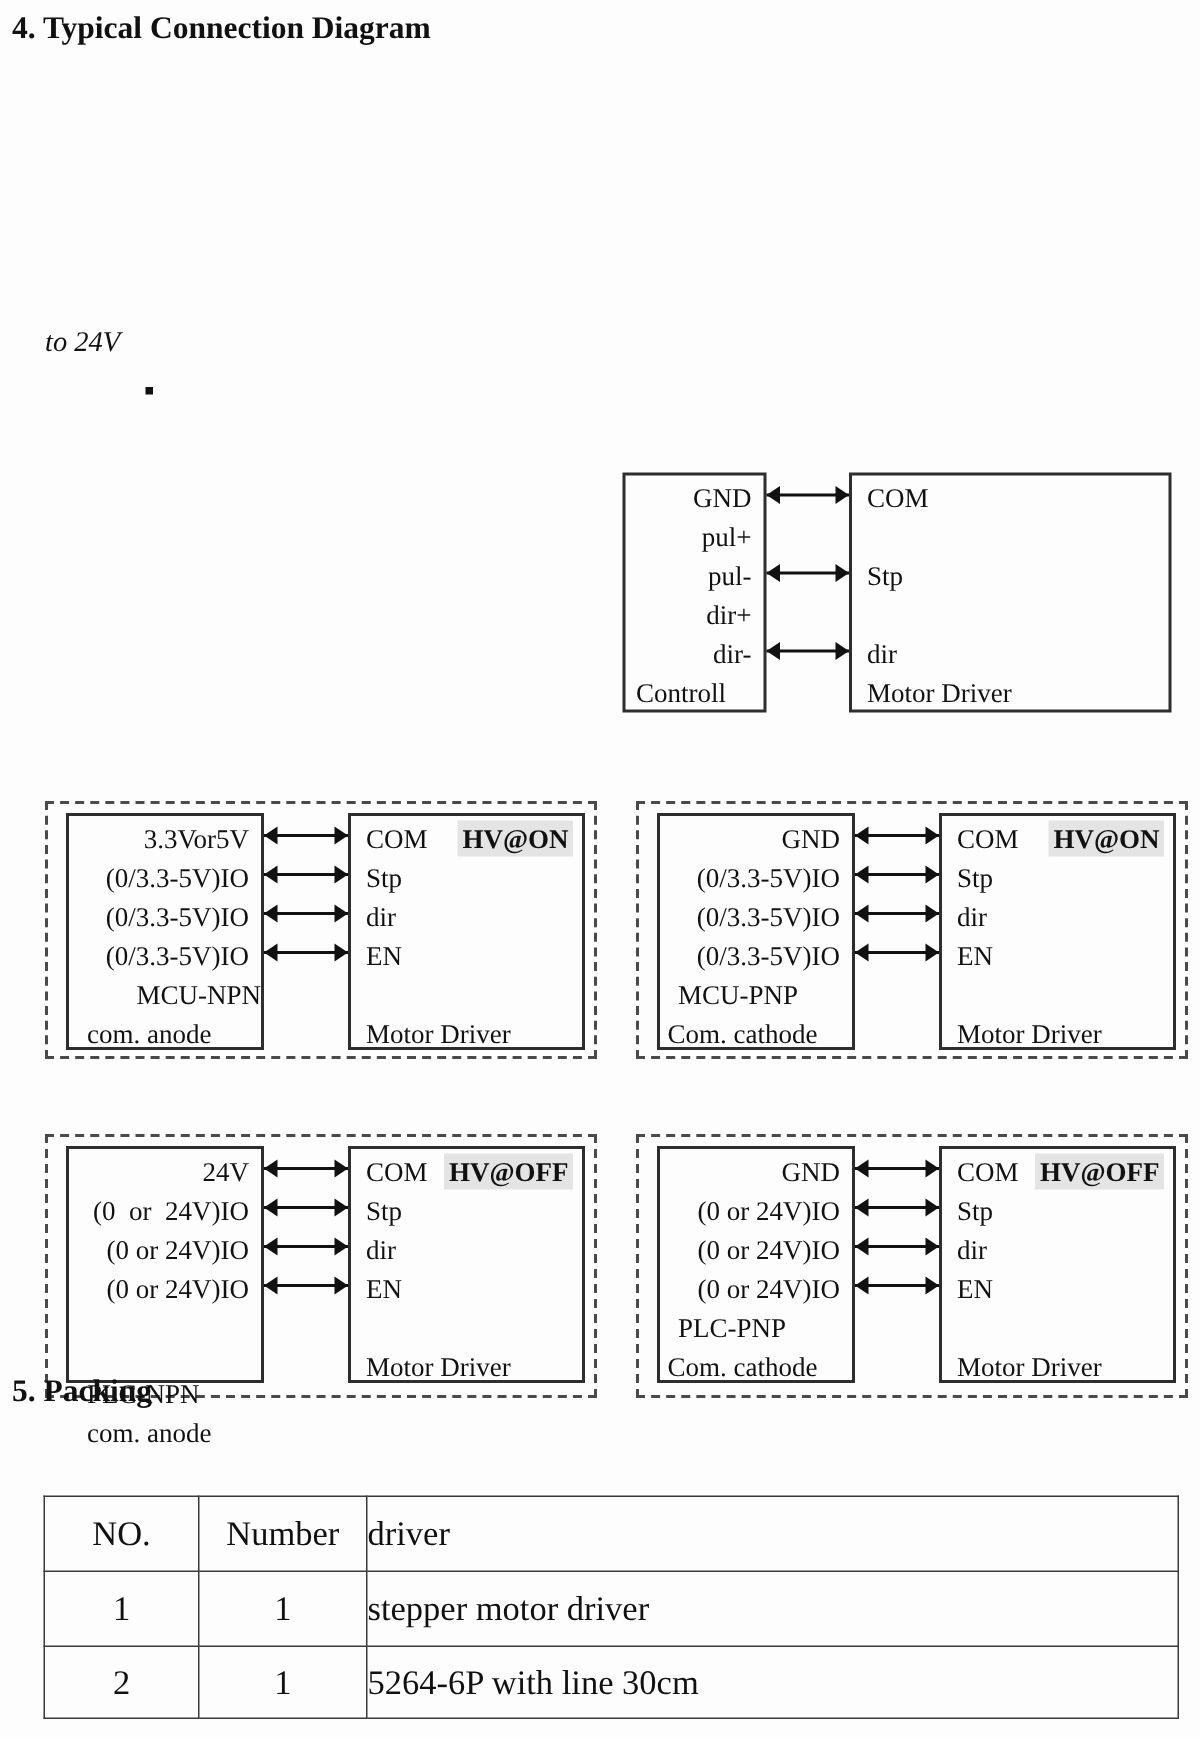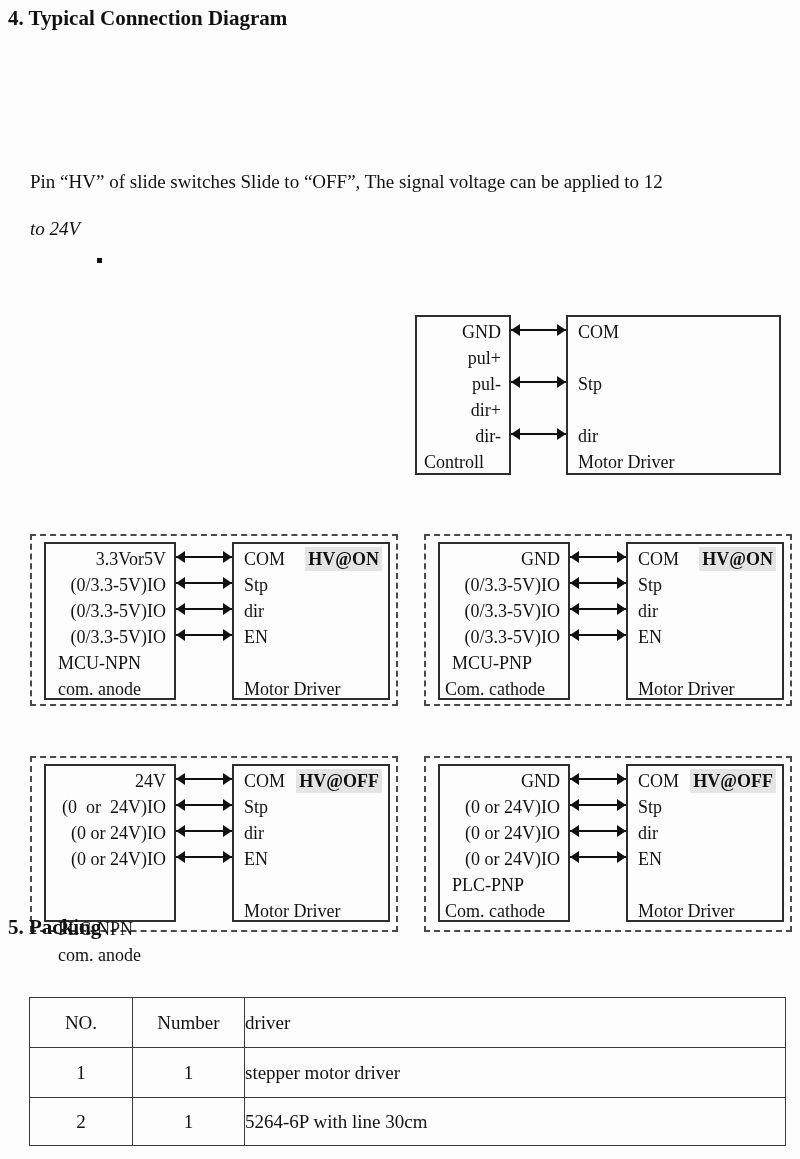--- a/index.html
+++ b/index.html
@@ -24,33 +24,32 @@
   .arr::before{content:"";position:absolute;left:0;top:-5px;width:0;height:0;
     border-top:6px solid transparent;border-bottom:6px solid transparent;border-right:9px solid #111;}
   .arr::after{content:"";position:absolute;right:0;top:-5px;width:0;height:0;
     border-top:6px solid transparent;border-bottom:6px solid transparent;border-left:9px solid #111;}
 
   .wrapper{border:2px dashed #4a4a4a;box-sizing:border-box;padding:6px 0 0 12px;}
   .rightrow0{display:flex;justify-content:space-between;align-items:center;padding-right:6px;}
   .badge{font-weight:bold;background:#e4e4e4;padding:0 3px;font-size:18px;line-height:24px;}
 
   
-  table.pack{border-collapse:collapse;table-layout:fixed;font-size:19px;border-radius:25px;}
+  table.pack{border-collapse:collapse;table-layout:fixed;font-size:23px;border-radius:25px;}
   table.pack td{border:1.5px solid #3a3a3a;background:#fdfdfd;padding:0;}
   td.c{text-align:center;}
   td.l{text-align:left;padding-left:12px;}
 </style>
 </head>
 <body>
 
 <div id="page">
 
   <div class="abs h-title" style="left:8px;top:6px;">4. Typical Connection Diagram</div>
 
-  <div class="abs para" style="left:30px;top:171px;">Pin “HV” of slide switches Slide to “OFF”, The signal voltage can be applied to 12</div>
   <div class="abs para" style="left:30px;top:218px;font-style:italic;">to 24V</div>
   <span class="abs dot-mark" style="left:97px;top:258px;"></span>
 
   <div class="abs diagram" style="left:415px;top:315px;">
     <div class="dbox" style="width:96px;height:160px;">
       <div class="drow pin">GND</div>
       <div class="drow pin">pul+</div>
       <div class="drow pin">pul-</div>
       <div class="drow pin">dir+</div>
       <div class="drow pin">dir-</div>
@@ -79,21 +78,21 @@
       <div class="drow nm" style="padding-left:10px;">Motor Driver</div>
     </div>
   </div>
 
   <div class="abs wrapper diagram" style="left:30px;top:534px;width:368px;height:172px;">
     <div class="dbox" style="width:132px;height:158px;">
       <div class="drow pin">3.3Vor5V</div>
       <div class="drow pin">(0/3.3-5V)IO</div>
       <div class="drow pin">(0/3.3-5V)IO</div>
       <div class="drow pin">(0/3.3-5V)IO</div>
-      <div class="drow nm" style="padding-left:12px;">MCU-NPN</div>
+      <div class="drow nm" style="padding-left:12px;text-align:right;">MCU-NPN</div>
       <div class="drow nm" style="padding-left:12px;">com. anode</div>
     </div>
     <div class="acol" style="width:56px;height:158px;">
       <div class="slot">
           <span class="arr"></span>
         </div>
       <div class="slot">
           <span class="arr"></span>
         </div>
       <div class="slot">

